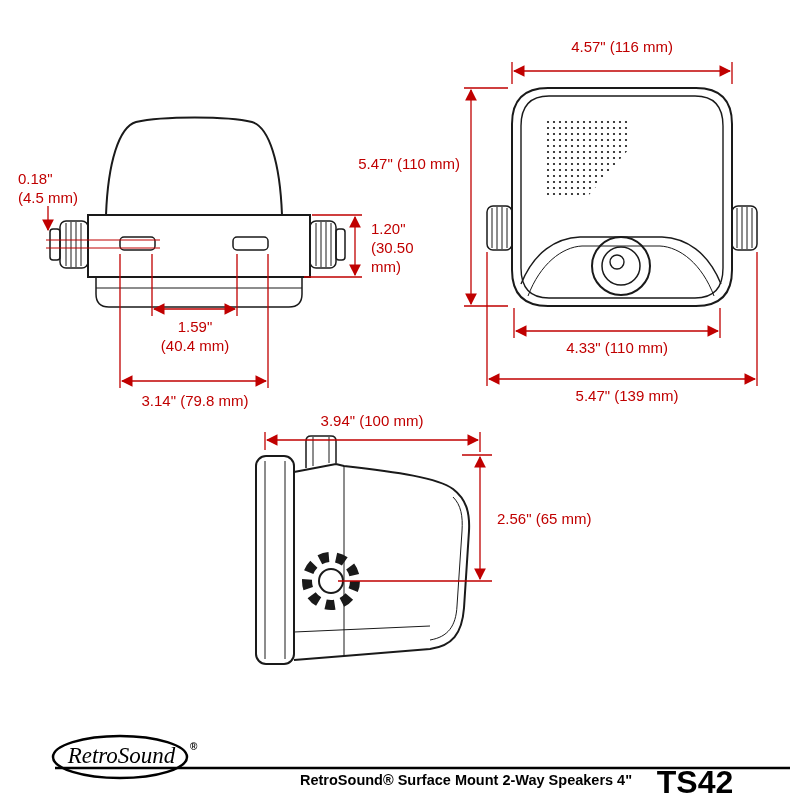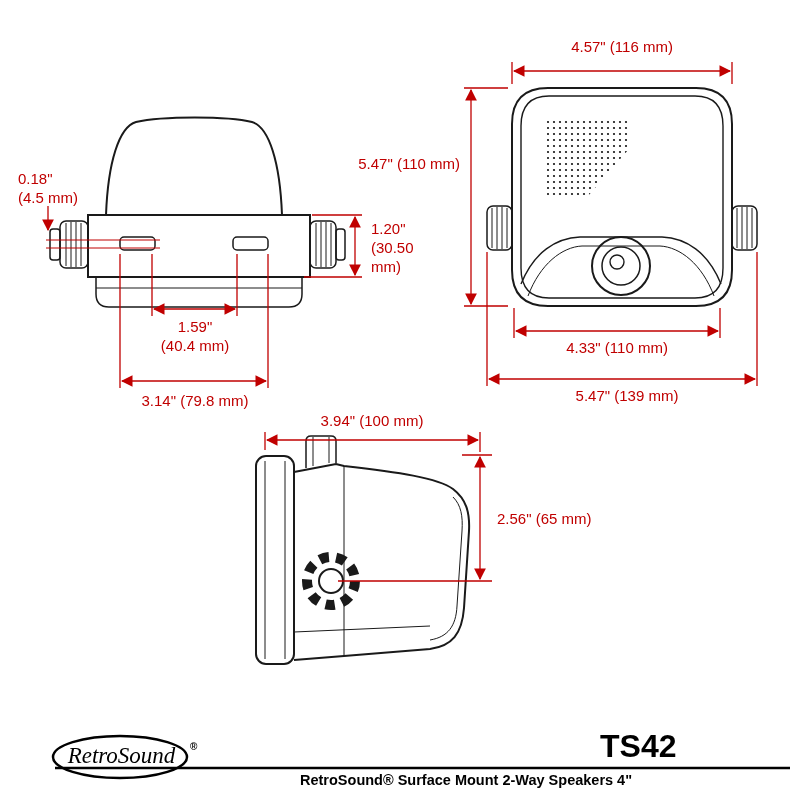--- a/index.html
+++ b/index.html
@@ -151,17 +151,17 @@
 
   <div class="dim center" style="left:110px;top:392px;width:170px;">3.14" (79.8 mm)</div>
 
   <div class="dim center" style="left:262px;top:412px;width:220px;">3.94" (100 mm)</div>
 
   <div class="dim" style="left:497px;top:510px;width:130px;">2.56" (65 mm)</div>
 
   <div class="logo-text" style="left:64px;top:743px;width:115px;text-align:center;">RetroSound</div>
   <div class="reg" style="left:190px;top:741px;">®</div>
 
-  <div class="model" style="left:600px;top:728px;width:190px;text-align:left;">TS42</div>
+  <div class="model" style="left:600px;top:764px;width:190px;text-align:center;">TS42</div>
 
   <div class="subtitle" style="left:300px;top:772px;width:490px;text-align:left;">RetroSound® Surface Mount 2-Way Speakers 4"</div>
 
 </div>
 
 </body></html>

